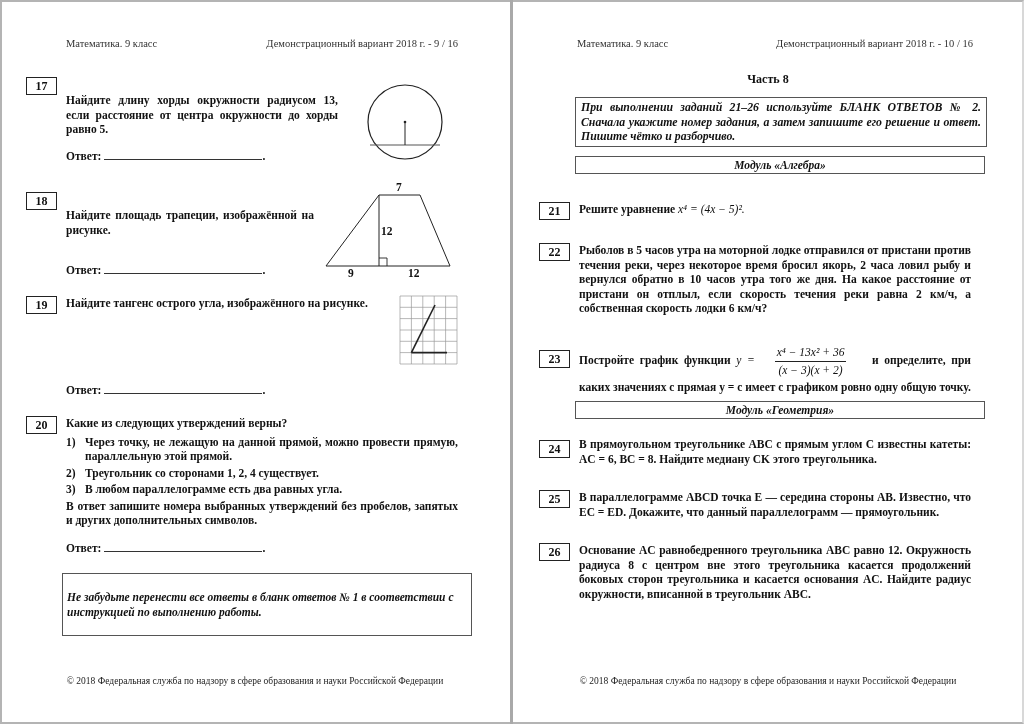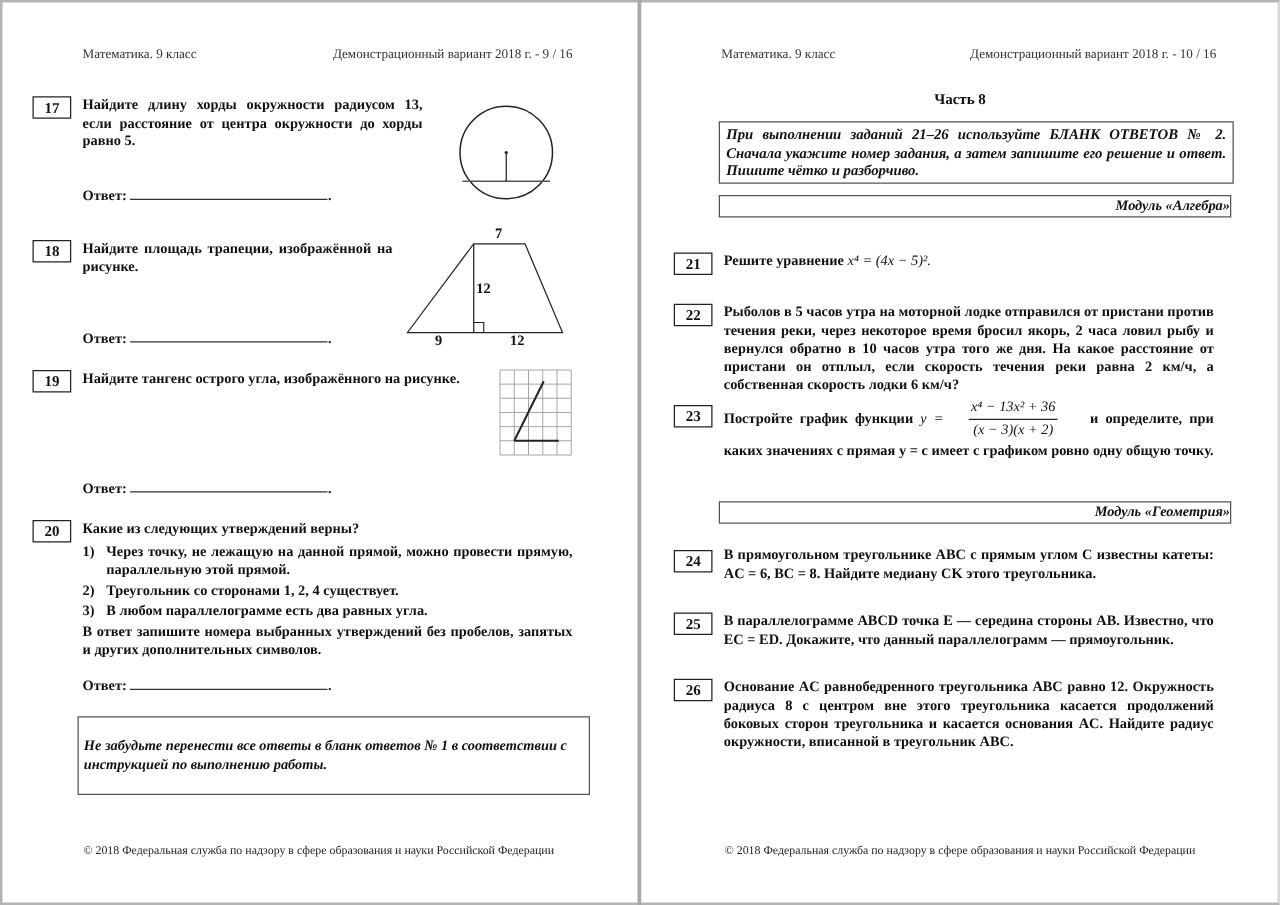--- a/index.html
+++ b/index.html
@@ -10,34 +10,34 @@
   .page { position:absolute; top:0; width:510px; height:724px; }
   .page.left { left:0; }
   .page.right { left:513px; }
   .hdr { position:absolute; top:38px; font-size:10.5px; color:#333; }
   .hdr.l { left:66px; }
   .hdr.r { right:52px;margin-left:45px; }
   .task { position:absolute; left:26px; width:432px; }
   .num { position:absolute; left:0; top:0; width:29px; height:16px; border:1.5px solid #222;
          font-weight:bold; font-size:12px; text-align:center; line-height:16px; }
   .txt { margin-left:40px; font-size:11.5px; line-height:14.5px; font-weight:bold; text-align:justify; }
-  .txt.narrow { width:248px; }
+  .txt.narrow { width:248px;margin-top:16px; }
   .answer { position:absolute; left:66px; font-size:11.5px; font-weight:bold; }
   .answer .line { display:inline-block; width:158px; border-bottom:1px solid #333; height:10px; vertical-align:baseline; margin-left:3px; }
   ol.items { list-style:none; margin:4px 0 0 40px; padding:0; font-size:11.5px; font-weight:bold; line-height:14.5px; }
   ol.items li { position:relative; padding-left:19px; margin-bottom:2px; text-align:justify; }
   ol.items li .n { position:absolute; left:0; top:0; }
   .note { position:absolute; left:62px; width:400px; border:1.5px solid #555; padding:16px 4px;
           font-size:11.5px; line-height:14.5px; font-weight:bold; font-style:italic; }
   .footer { position:absolute; top:676px; width:510px; text-align:center; font-size:9.5px; color:#222; }
   .part-title { position:absolute; top:72px; left:0; width:510px; text-align:center; font-weight:bold; font-size:12px; }
   .instr { position:absolute; left:62px; width:400px; top:97px; border:1.5px solid #555; padding:2px 5px;
            font-size:11.8px; line-height:14.5px; font-weight:bold; font-style:italic; text-align:justify; }
   .module { position:absolute; left:62px; width:408px; height:16px; border:1.5px solid #555;
-            font-size:11.5px; line-height:16px; text-align:right; font-weight:bold; font-style:italic; }
+            font-size:11.5px; line-height:16px; text-align:center; font-weight:bold; font-style:italic; }
   .math { font-family:"Liberation Serif","DejaVu Serif",serif; font-style:italic; font-weight:normal; }
   .frac { display:inline-block; vertical-align:middle; text-align:center; font-style:italic; font-weight:normal; margin:0 20px; }
   .frac .t { display:block; border-bottom:1px solid #222; padding:0 2px; }
   .frac .b { display:block; padding:0 2px; }
   svg { position:absolute; overflow:visible; }
 </style>
 </head>
 <body>
 
 <div class="frame"></div>
@@ -138,21 +138,21 @@
       <span>Решите уравнение</span>
       <span class="math">x⁴ = (4x − 5)².</span>
     </div>
   </div>
 
   <div class="task" style="top:243px;">
     <div class="num">22</div>
     <div class="txt">Рыболов в 5 часов утра на моторной лодке отправился от пристани против течения реки, через некоторое время бросил якорь, 2 часа ловил рыбу и вернулся обратно в 10 часов утра того же дня. На какое расстояние от пристани он отплыл, если скорость течения реки равна 2 км/ч, а собственная скорость лодки 6 км/ч?</div>
   </div>
 
-  <div class="task" style="top:318px;">
+  <div class="task" style="top:344px;">
     <div class="num" style="top:6px;">23</div>
     <div class="txt" style="line-height:17px;">
       <span>Постройте график функции</span>
       <span class="math">y =</span><span class="frac"><span class="t">x⁴ − 13x² + 36</span><span class="b">(x − 3)(x + 2)</span></span>
       <span>и определите, при каких значениях c прямая y = c имеет с графиком ровно одну общую точку.</span>
     </div>
   </div>
 
   <div class="module" style="top:401px;">Модуль «Геометрия»</div>
 

